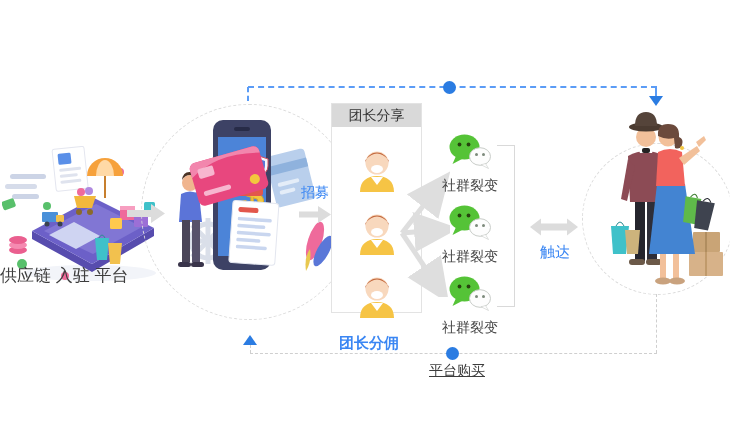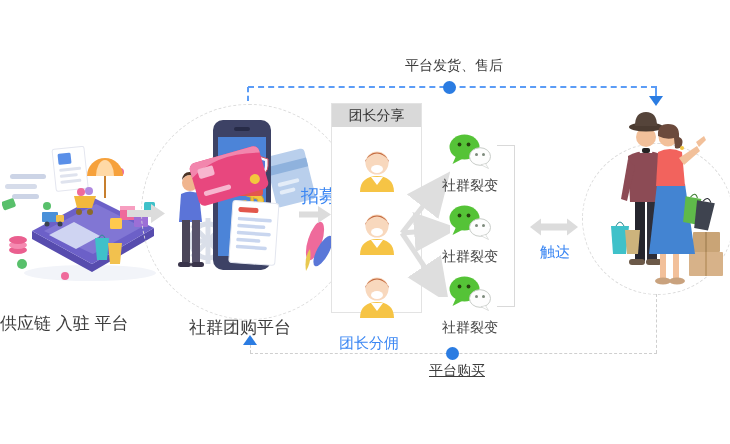--- a/index.html
+++ b/index.html
@@ -1,21 +1,21 @@
 <!DOCTYPE html>
 <html><head>
 <meta charset="utf-8">
 <style>
   html,body{margin:0;padding:0;background:#fff;}
   #stage{position:relative;width:730px;height:444px;background:#fff;overflow:hidden;
          font-family:"Liberation Sans","DejaVu Sans",sans-serif;}
   .abs{position:absolute;}
   .lbl{position:absolute;color:#3d3d3d;white-space:nowrap;}
   .blue{color:#3a86f3;}
-  .center{text-align:center;margin-top:48px;}
+  .center{text-align:center;}
 
   
   .node-circle{position:absolute;border:1px dashed #dcdcdc;border-radius:50%;}
 
   
   .flow-h-blue{position:absolute;border-top:2px dashed #5b9cf6;}
   .flow-v-blue{position:absolute;border-left:2px dashed #5b9cf6;}
   .flow-dot{position:absolute;width:13px;height:13px;border-radius:50%;background:#2b7ce2;}
   .arrow-down-blue{position:absolute;width:0;height:0;border-left:7px solid transparent;
                    border-right:7px solid transparent;border-top:10px solid #2b7ce2;}
@@ -164,23 +164,22 @@
     <rect x="28" y="156" width="13" height="5" rx="2.5" fill="#39344a"></rect>
 
     <g transform="rotate(-16 66 70)">
       <rect x="30" y="48" width="72" height="44" rx="6" fill="#e8477e"></rect>
       <path d="M30,62 q30,-18 72,-6 l0,-2 a6,6 0 0 0 -6,-6 l-60,0 a6,6 0 0 0 -6,6 Z" fill="#f286ad"></path>
       <rect x="37" y="55" width="16" height="10" rx="2" fill="#f7b6cf"></rect>
       <circle cx="90" cy="80" r="5" fill="#f3c63e"></circle>
       <rect x="37" y="78" width="28" height="5" rx="2.5" fill="#f7b6cf"></rect>
     </g>
   </svg>
-  <div class="lbl center" style="left:182px;top:268px;width:116px;font-size:17px;">社群团购平台</div>
-
-  <div class="lbl blue" style="left:301px;top:184px;font-size:18px;">招募</div>
+
+  <div class="lbl blue" style="left:301px;top:184px;font-size:14px;">招募</div>
   <svg class="abs" style="left:299px;top:206px;" width="32" height="17" viewBox="0 0 32 17">
     <polygon points="0,5.5 19,5.5 19,0 32,8.5 19,17 19,11.5 0,11.5" fill="#dcdcdc"></polygon>
   </svg>
 
   <div class="leader-box">
     <div class="hdr">团长分享</div>
     <div class="body">
       <svg width="50" height="48" viewBox="0 0 48 48">
         <path d="M7,48 C7,37 14,32 24,32 C34,32 41,37 41,48 Z" fill="#f6c445"></path>
         <path d="M18,33 L24,41 L30,33 Z" fill="#fff"></path>
@@ -310,23 +309,22 @@
       <path d="M105,94 q4,-7 7,0" stroke="#3a7a2c" fill="none"></path>
       <path d="M118,96 q4,-7 8,0" stroke="#23262e" fill="none"></path>
     </g>
   </svg>
 
   <div class="flow-v-blue" style="left:247px;top:87px;height:14px;"></div>
   <div class="flow-h-blue" style="left:248px;top:86px;width:409px;"></div>
   <div class="flow-v-blue" style="left:655px;top:87px;height:10px;"></div>
   <div class="arrow-down-blue" style="left:649px;top:96px;"></div>
   <div class="flow-dot" style="left:443px;top:81px;"></div>
-  <div class="lbl" style="left:405px;top:57px;font-size:14px;">平台发货、售后</div>
 
   <div class="flow-h-gray" style="left:250px;top:353px;width:407px;"></div>
   <div class="flow-v-gray" style="left:656px;top:294px;height:59px;"></div>
   <div class="flow-v-gray" style="left:250px;top:345px;height:8px;"></div>
   <div class="arrow-up-blue" style="left:243px;top:335px;"></div>
   <div class="flow-dot" style="left:446px;top:347px;"></div>
-  <div class="lbl blue" style="left:339px;top:334px;font-size:15px;">团长分佣</div>
+  <div class="lbl blue" style="left:339px;top:334px;font-size:15px;font-weight:bold;">团长分佣</div>
   <div class="lbl" style="left:429px;top:362px;font-size:14px;text-decoration:underline;">平台购买</div>
 
 </div>
 
 </body></html>

